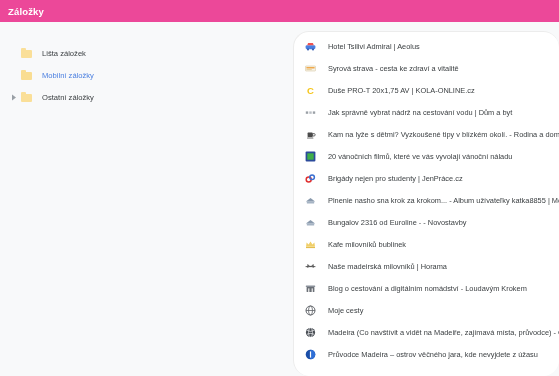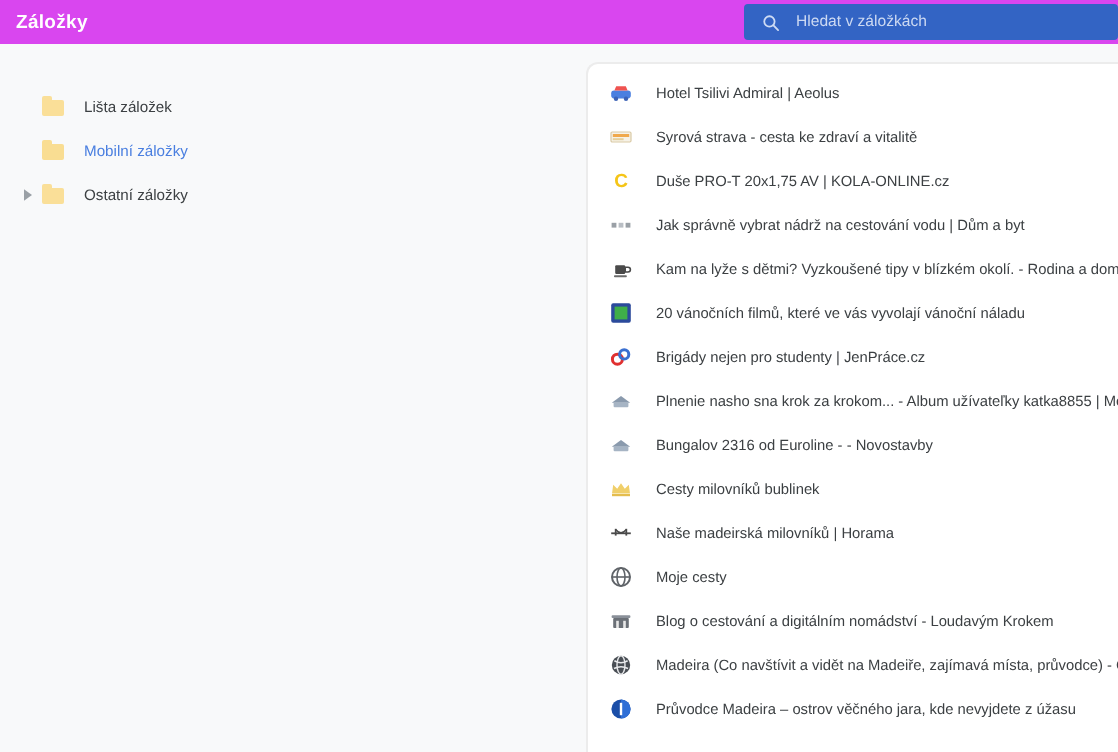--- a/index.html
+++ b/index.html
@@ -20,21 +20,21 @@
     overflow: hidden;
     background: #f8f9fa;
   }
 
   
   #header {
     position: absolute;
     left: 0; top: 0;
     width: 559px;
     height: 22px;
-    background: #d946ef;
+    background: #ec4899;
     display: flex;
     align-items: center;
     box-sizing: border-box;
   }
 
   #header-title {
     color: #ffffff;
     font-size: 9.5px;
     font-weight: bold;
     letter-spacing: .15px;
@@ -152,20 +152,21 @@
     left: 293px;
     top: 31px;
     width: 266px;
     height: 345px;
     background: #ffffff;
     border-top-left-radius: 6px;
     border-left: 1px solid #ececec;
     border-top: 1px solid #ececec;
     box-sizing: border-box;
     overflow: hidden;
+    border-radius: 16px;
   }
 
   #bookmark-list {
     position: relative;
     padding-top: 3px;
   }
 
   .bookmark-row {
     height: 22px;
     display: flex;
@@ -195,27 +196,20 @@
   }
 </style>
 </head>
 <body>
 
 <div id="app">
 
   <div id="header">
     <div id="header-title">Záložky</div>
 
-    <div id="search-box">
-      <svg id="search-icon" viewBox="0 0 16 16">
-        <circle cx="6.6" cy="6.6" r="4.6" fill="none" stroke="#e4ecfb" stroke-width="1.6"></circle>
-        <line x1="10.2" y1="10.2" x2="14.3" y2="14.3" stroke="#e4ecfb" stroke-width="1.6" stroke-linecap="round"></line>
-      </svg>
-      <input id="search-input" type="text" value="" placeholder="Hledat v záložkách" style="">
-    </div>
   </div>
 
   <div id="sidebar">
 
     <div class="folder-row">
       <span class="disclosure hidden">
         <svg width="6" height="7" viewBox="0 0 6 7">
             <path d="M1 0.6 L5 3.5 L1 6.4 Z" fill="#9aa0a6"></path>
           </svg>
       </span>
@@ -352,61 +346,61 @@
         <span class="bookmark-title">Bungalov 2316 od Euroline - - Novostavby</span>
       </div>
 
       <div class="bookmark-row">
         <span class="favicon">
           <svg width="11" height="11" viewBox="0 0 11 11">
             <path d="M1 7.8 L1.6 3.4 L3.6 5.4 L5.5 2.6 L7.4 5.4 L9.4 3.4 L10 7.8 Z" fill="#f0cf6a"></path>
             <rect x="1" y="8" width="9" height="1.1" fill="#e4bd4e"></rect>
           </svg>
         </span>
-        <span class="bookmark-title">Cesty milovníků bublinek</span>
+        <span class="bookmark-title">Kafe milovníků bublinek</span>
       </div>
 
       <div class="bookmark-row">
         <span class="favicon">
           <svg width="11" height="11" viewBox="0 0 11 11">
             <rect x="0.6" y="5.2" width="9.8" height="0.9" fill="#4a4a4a"></rect>
             <rect x="2.4" y="3.4" width="0.9" height="3.4" fill="#4a4a4a"></rect>
             <rect x="7.7" y="3.4" width="0.9" height="3.4" fill="#4a4a4a"></rect>
             <path d="M2.8 3.8 Q5.5 7 8.2 3.8" fill="none" stroke="#4a4a4a" stroke-width="0.8"></path>
           </svg>
         </span>
         <span class="bookmark-title">Naše madeirská milovníků | Horama</span>
       </div>
 
       <div class="bookmark-row">
         <span class="favicon">
           <svg width="11" height="11" viewBox="0 0 11 11">
-            <circle cx="5.5" cy="5.5" r="4.5" fill="none" stroke="#5f6368" stroke-width="1"></circle>
-            <ellipse cx="5.5" cy="5.5" rx="2" ry="4.5" fill="none" stroke="#5f6368" stroke-width="0.8"></ellipse>
-            <line x1="1" y1="5.5" x2="10" y2="5.5" stroke="#5f6368" stroke-width="0.8"></line>
-          </svg>
-        </span>
-        <span class="bookmark-title">Moje cesty</span>
-      </div>
-
-      <div class="bookmark-row">
-        <span class="favicon">
-          <svg width="11" height="11" viewBox="0 0 11 11">
             <rect x="1.6" y="4" width="7.8" height="5" rx="0.5" fill="#6b7077"></rect>
             <rect x="0.8" y="2.6" width="9.4" height="1.4" rx="0.5" fill="#8a9099"></rect>
             <rect x="3.1" y="5.4" width="1.3" height="3.6" fill="#e8e8e8"></rect>
             <rect x="6.6" y="5.4" width="1.3" height="3.6" fill="#e8e8e8"></rect>
           </svg>
         </span>
         <span class="bookmark-title">Blog o cestování a digitálním nomádství - Loudavým Krokem</span>
       </div>
 
       <div class="bookmark-row">
         <span class="favicon">
           <svg width="11" height="11" viewBox="0 0 11 11">
+            <circle cx="5.5" cy="5.5" r="4.5" fill="none" stroke="#5f6368" stroke-width="1"></circle>
+            <ellipse cx="5.5" cy="5.5" rx="2" ry="4.5" fill="none" stroke="#5f6368" stroke-width="0.8"></ellipse>
+            <line x1="1" y1="5.5" x2="10" y2="5.5" stroke="#5f6368" stroke-width="0.8"></line>
+          </svg>
+        </span>
+        <span class="bookmark-title">Moje cesty</span>
+      </div>
+
+      <div class="bookmark-row">
+        <span class="favicon">
+          <svg width="11" height="11" viewBox="0 0 11 11">
             <circle cx="5.5" cy="5.5" r="4.6" fill="#4a4f55"></circle>
             <path d="M2.2 3.4 Q5.5 5.4 8.8 3.4 M2 7.2 Q5.5 5.6 9 7.2" fill="none" stroke="#e9eaec" stroke-width="0.8"></path>
             <ellipse cx="5.5" cy="5.5" rx="2" ry="4.6" fill="none" stroke="#e9eaec" stroke-width="0.7"></ellipse>
           </svg>
         </span>
         <span class="bookmark-title">Madeira (Co navštívit a vidět na Madeiře, zajímavá místa, průvodce) - Cesty po světě</span>
       </div>
 
       <div class="bookmark-row">
         <span class="favicon">

